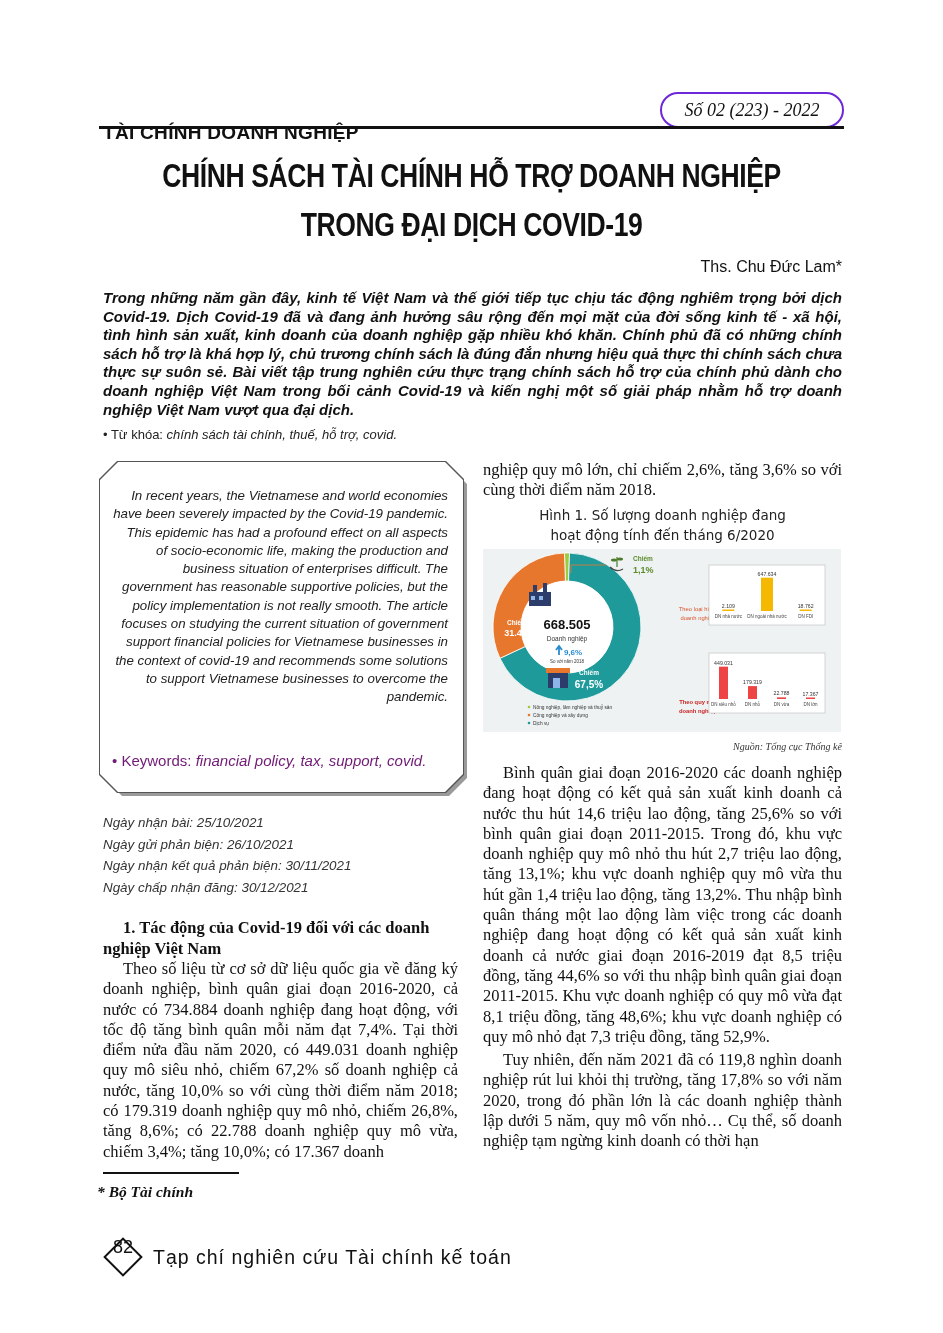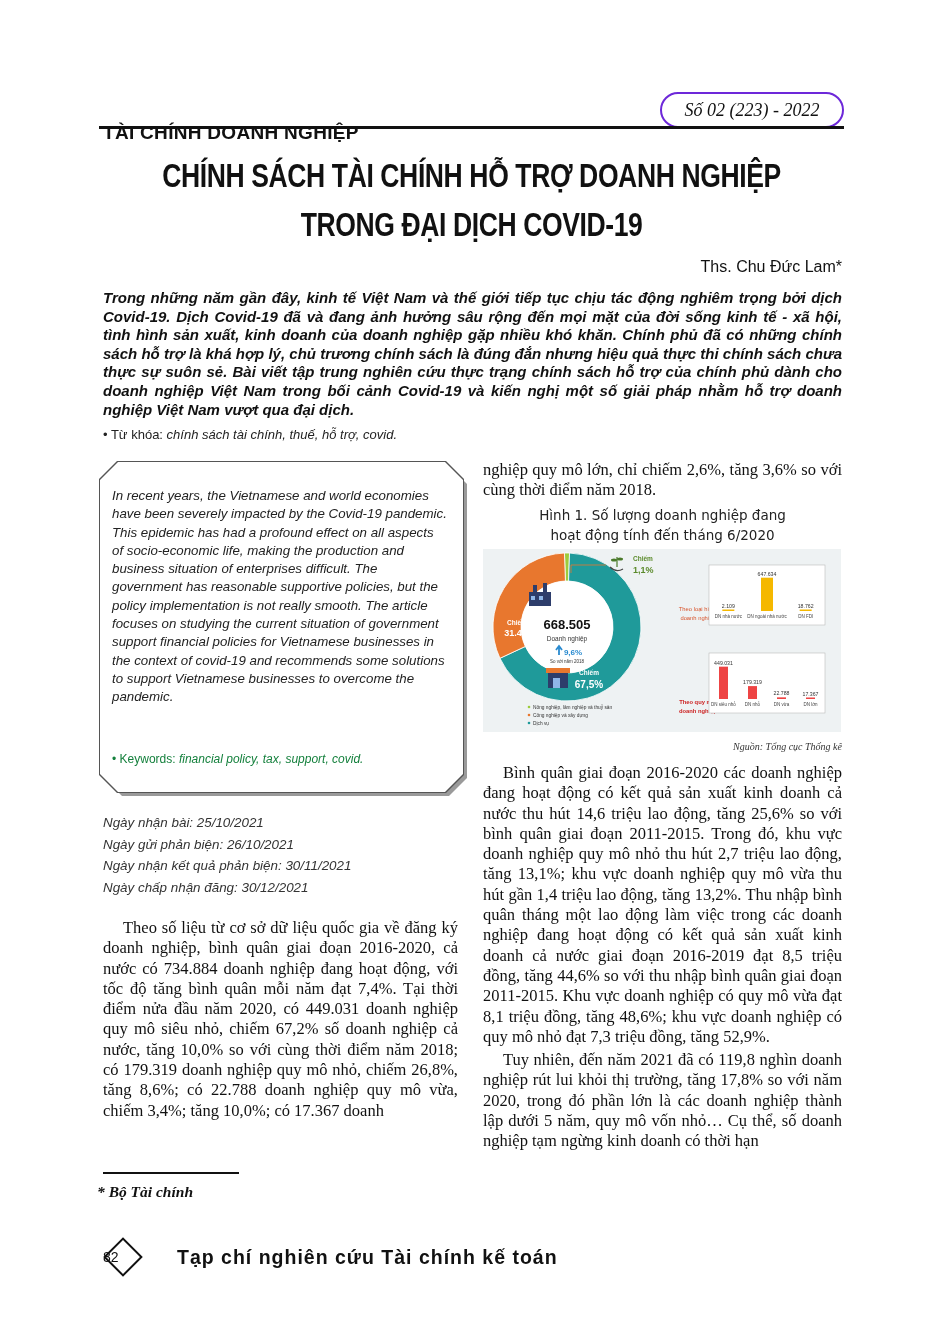--- a/index.html
+++ b/index.html
@@ -55,25 +55,25 @@
     clip-path: polygon(18px 0, calc(100% - 18px) 0, 100% 18px, 100% calc(100% - 18px), calc(100% - 18px) 100%, 18px 100%, 0 calc(100% - 18px), 0 18px);
   }
   .abstract-box-border {
     position: absolute; left: 99px; top: 461px; width: 365px; height: 332px;
     background: #555;
     clip-path: polygon(18px 0, calc(100% - 18px) 0, 100% 18px, 100% calc(100% - 18px), calc(100% - 18px) 100%, 18px 100%, 0 calc(100% - 18px), 0 18px);
   }
   .abstract-en {
     position: absolute; left: 112px; top: 487px; width: 336px;
     font-family: "Liberation Sans", sans-serif; font-style: italic;
-    font-size: 13.3px; line-height: 18.3px; color: #222;
+    font-size: 13.3px; line-height: 18.3px; color: #222; text-align: right;
   }
   .keywords-en {
     position: absolute; left: 112px; top: 752px; width: 336px;
-    font-family: "Liberation Sans", sans-serif; font-size: 12px; color: #15803d;
+    font-family: "Liberation Sans", sans-serif; font-size: 15px; color: #701a75;
   }
   .keywords-en i { font-style: italic; }
 
   .dates {
     position: absolute; left: 103px; top: 812px;
     font-family: "Liberation Sans", sans-serif; font-style: italic;
     font-size: 13.4px; line-height: 21.5px; color: #333;
   }
 
   .body-text {
@@ -95,27 +95,27 @@
   }
 
   .page-num {
     position: absolute; left: 103px; top: 1237px; width: 40px; height: 40px;
   }
   .page-num .diamond {
     position: absolute; left: 6px; top: 6px; width: 28px; height: 28px;
     border: 2px solid #111; transform: rotate(45deg); background: #fff;
   }
   .page-num .num {
-    position: absolute; left: 0; top: 12px; width: 40px; 
-    font-family: "Liberation Sans", sans-serif; font-size: 14px; color: #111;
+    position: absolute; left: 0; top: 0; width: 40px; text-align: center;
+    font-family: "Liberation Sans", sans-serif; font-size: 18px; color: #111;
   }
   .journal-name {
     position: absolute; left: 153px; top: 1246px;
-    font-family: "Liberation Sans", sans-serif; font-weight: bold; font-size: 19.5px;
-    letter-spacing: 1px; color: #111; margin-left: 24px;
+    font-family: "Liberation Sans", sans-serif; font-weight: normal; font-size: 19.5px;
+    letter-spacing: 1px; color: #111;
   }
 
   .figure-title {
     position: absolute; left: 483px; top: 505px; width: 359px; text-align: center;
     font-family: "DejaVu Sans", sans-serif; font-weight: normal; font-size: 13.5px; line-height: 20px; color: #222;
   }
   .figure {
     position: absolute; left: 483px; top: 549px; width: 358px; height: 183px;
     background: #eef2f3; overflow: hidden;
   }
@@ -150,20 +150,21 @@
 </div>
 
 <div class="dates">
   <div>Ngày nhận bài: 25/10/2021</div>
   <div>Ngày gửi phản biện: 26/10/2021</div>
   <div>Ngày nhận kết quả phản biện: 30/11/2021</div>
   <div>Ngày chấp nhận đăng: 30/12/2021</div>
 </div>
 
 <div class="col-left" style="top: 918px;">
+  <div class="section-heading indent">1. Tác động của Covid-19 đối với các doanh nghiệp Việt Nam</div>
   <div class="body-text indent">Theo số liệu từ cơ sở dữ liệu quốc gia về đăng ký doanh nghiệp, bình quân giai đoạn 2016-2020, cả nước có 734.884 doanh nghiệp đang hoạt động, với tốc độ tăng bình quân mỗi năm đạt 7,4%. Tại thời điểm nửa đầu năm 2020, có 449.031 doanh nghiệp quy mô siêu nhỏ, chiếm 67,2% số doanh nghiệp cả nước, tăng 10,0% so với cùng thời điểm năm 2018; có 179.319 doanh nghiệp quy mô nhỏ, chiếm 26,8%, tăng 8,6%; có 22.788 doanh nghiệp quy mô vừa, chiếm 3,4%; tăng 10,0%; có 17.367 doanh</div>
 </div>
 
 <div class="footnote-rule"></div>
 <div class="footnote">* Bộ Tài chính</div>
 
 <div class="col-right body-text" style="top: 460px;">nghiệp quy mô lớn, chỉ chiếm 2,6%, tăng 3,6% so với cùng thời điểm năm 2018.</div>
 
 <div class="figure-title">
   <div>Hình 1. Số lượng doanh nghiệp đang</div>

